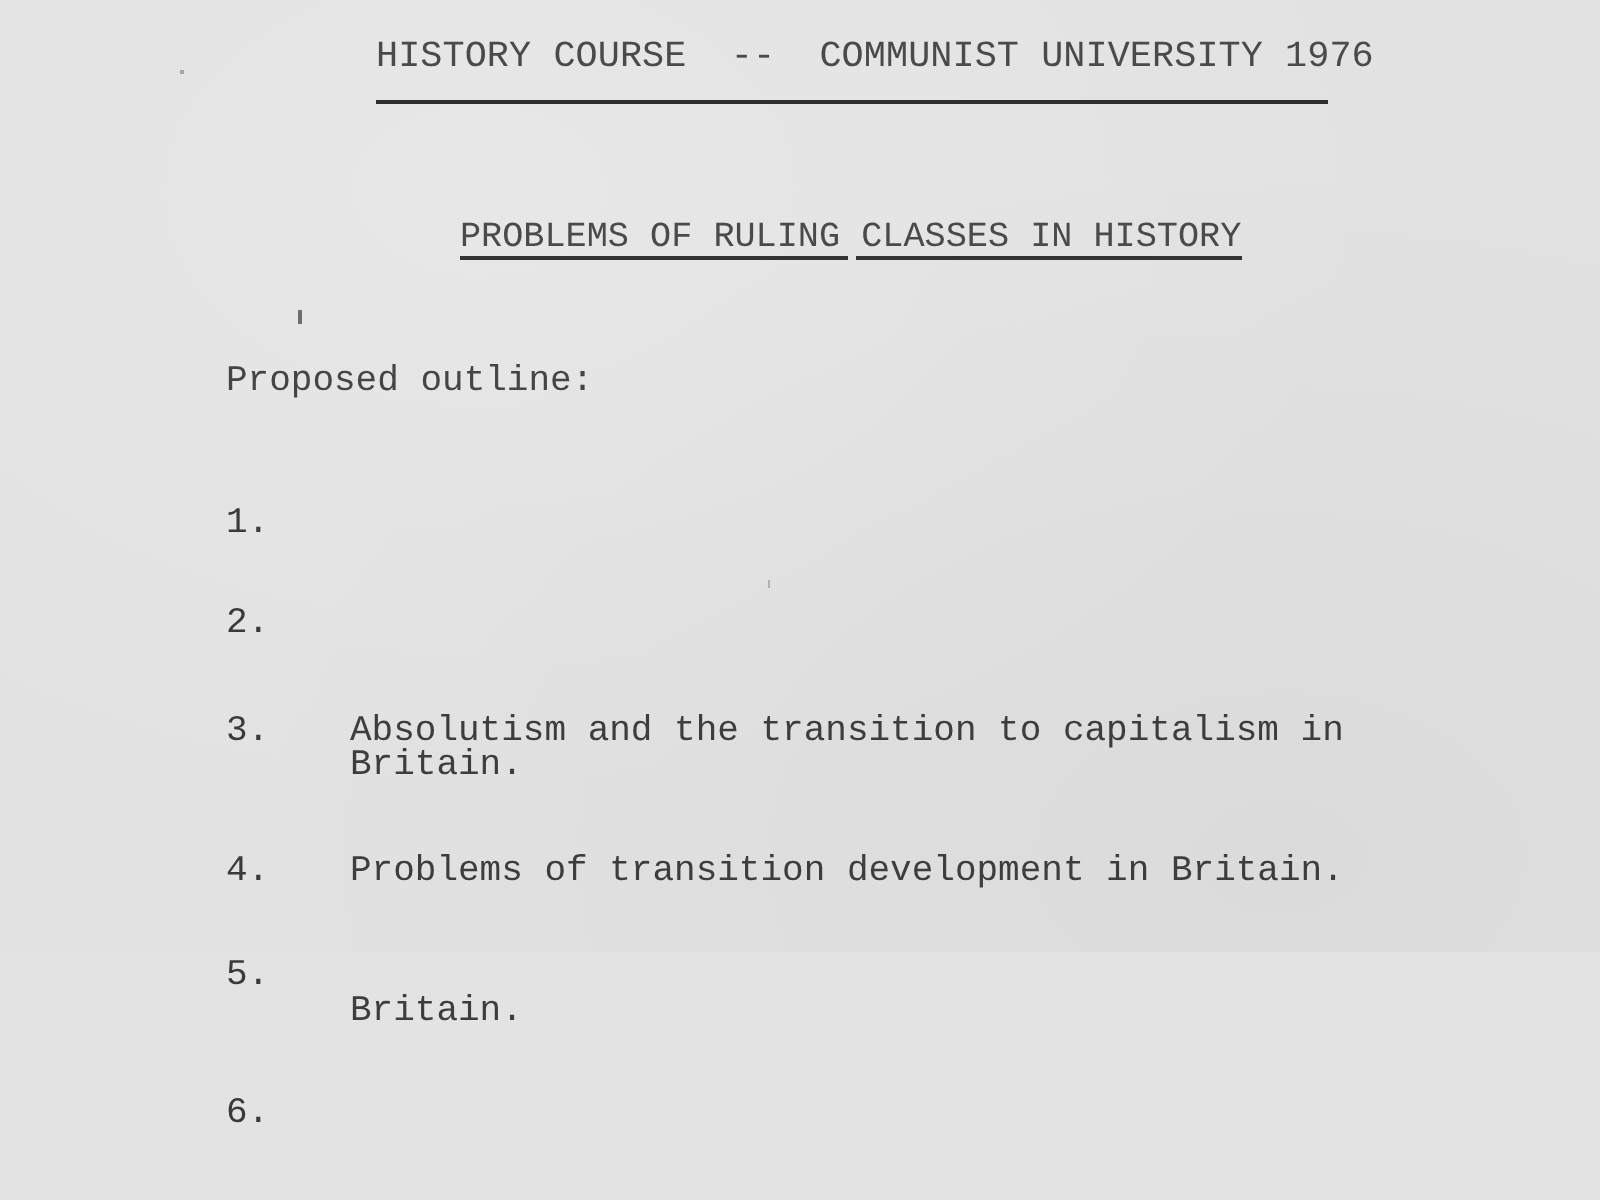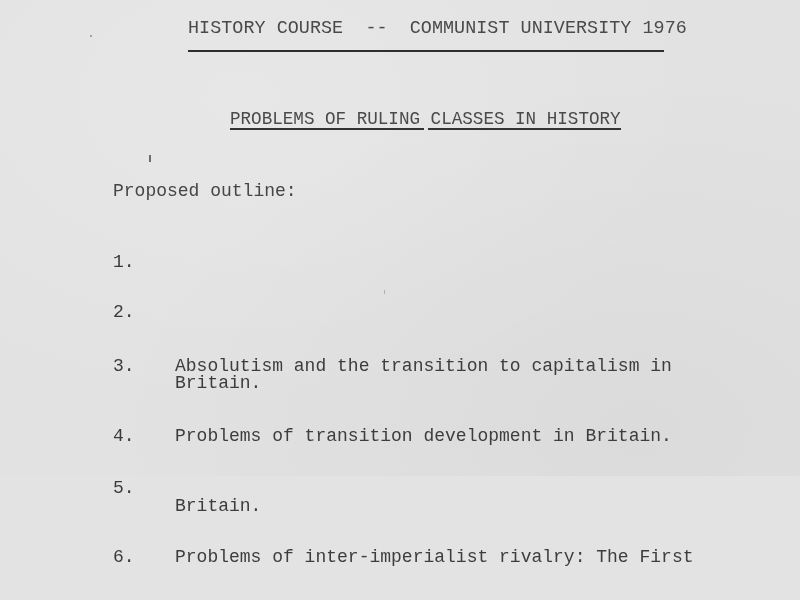--- a/index.html
+++ b/index.html
@@ -109,15 +109,14 @@
   <div class="tw item" style="top:355px">Absolutism and the transition to capitalism in</div>
   <div class="tw item" style="top:372px">Britain.</div>
 
   <div class="tw num" style="top:425px">4.</div>
   <div class="tw item" style="top:425px">Problems of transition development in Britain.</div>
 
   <div class="tw num" style="top:477px">5.</div>
   <div class="tw item" style="top:495px">Britain.</div>
 
   <div class="tw num" style="top:546px">6.</div>
-  <div class="tw item" style="top:546px">Problems of inter-imperialist rivalry: The First</div>
 
 </div>
 
 </body></html>

